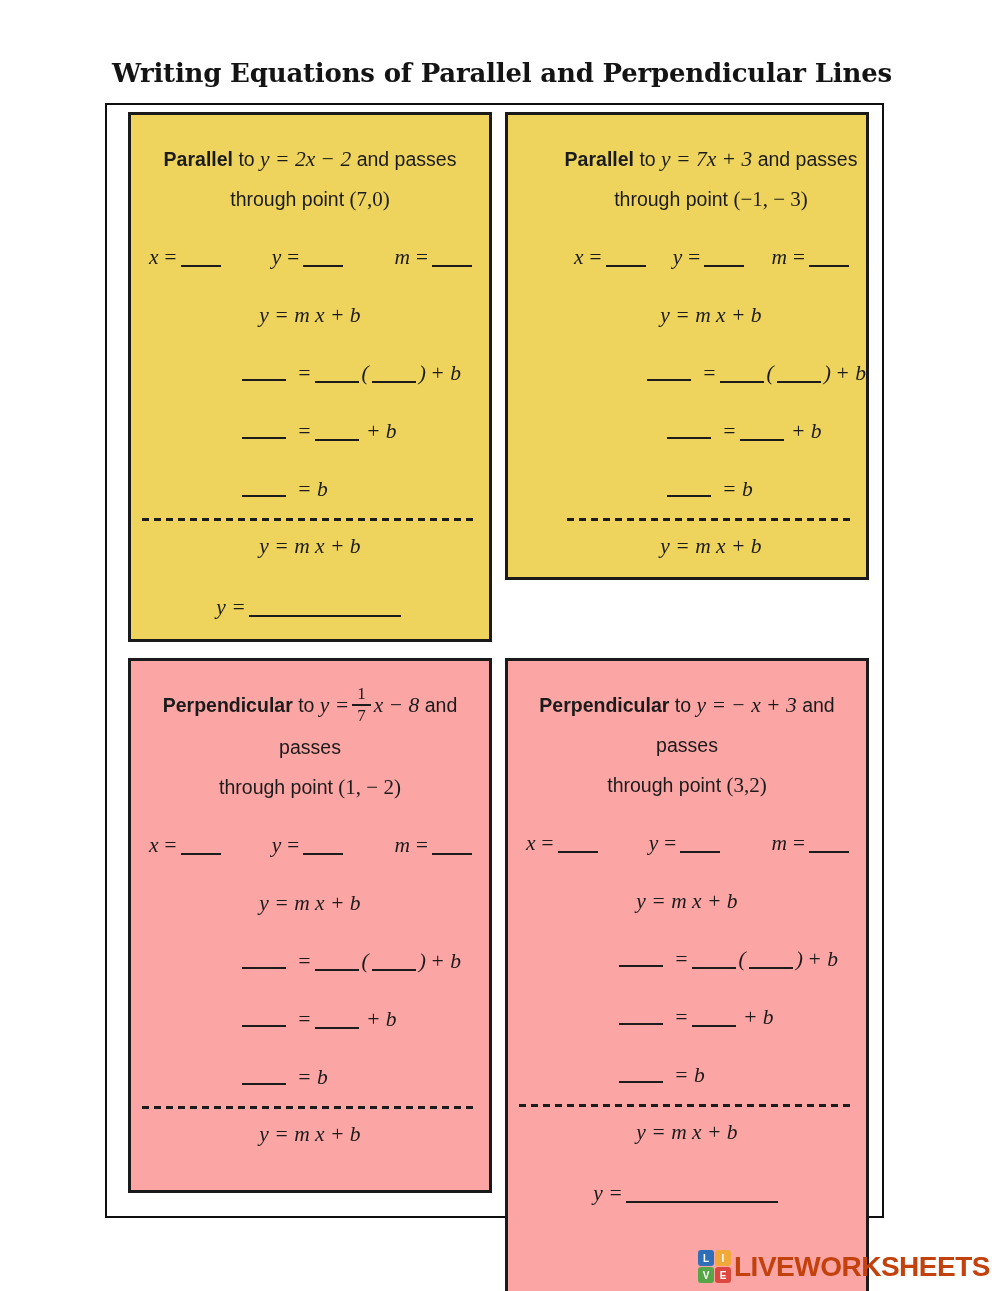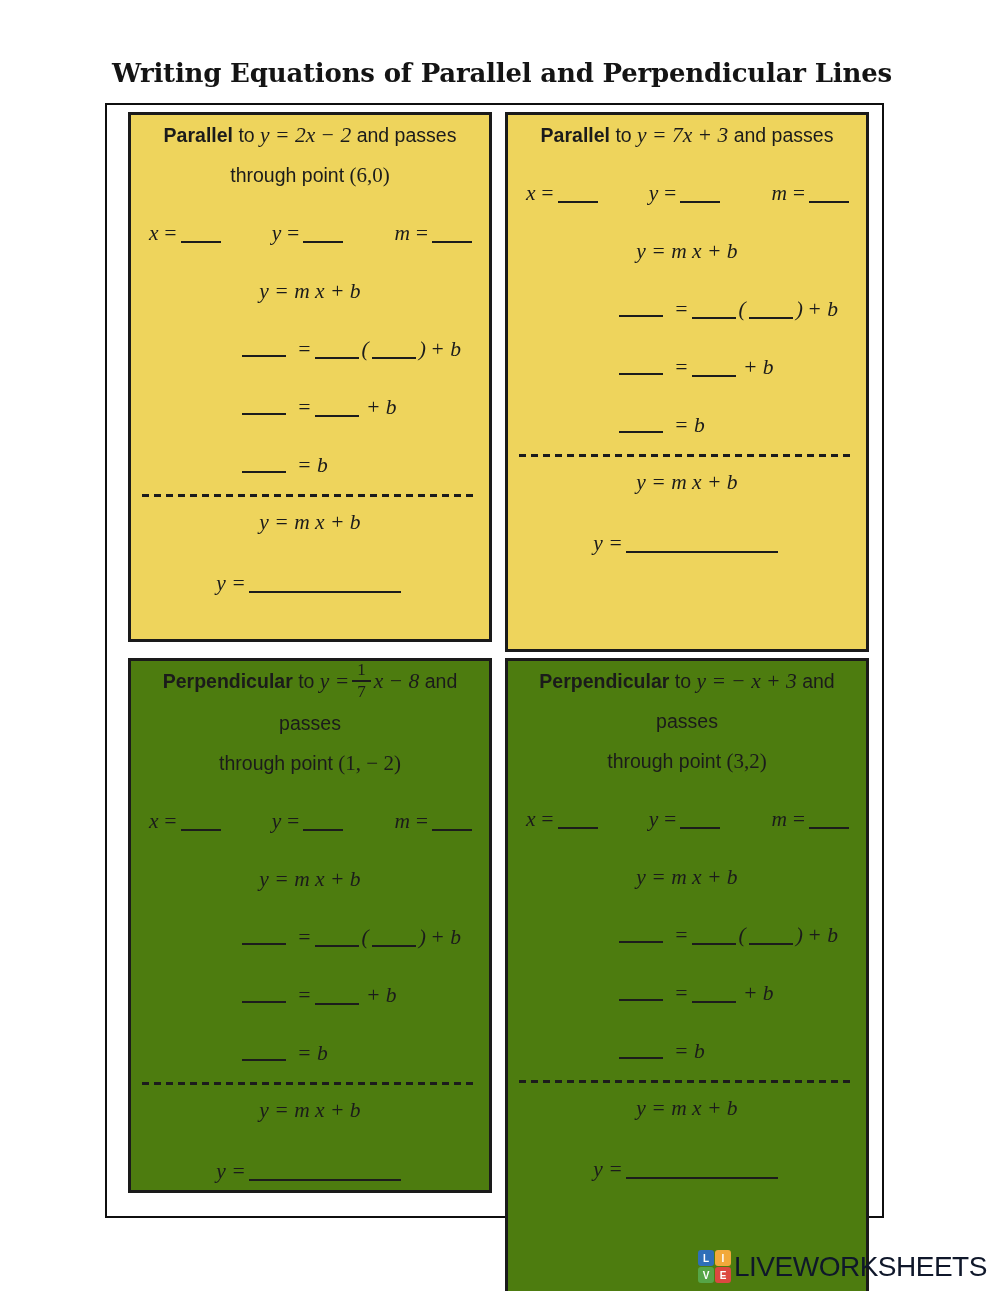--- a/index.html
+++ b/index.html
@@ -21,27 +21,27 @@
     position:absolute; left:105px; top:103px; width:779px; height:1115px;
     border:2px solid #0f0f0f; background:#ffffff;
   }
 
   
   .card {
     position:absolute; width:364px; border:3px solid #1a1a1a;
     display:flex; flex-direction:column; overflow:hidden;
   }
   .card--yellow { background:#eed45c; }
-  .card--blue   { background:#4d7c0f; }
+  .card--blue   { background:#fca5a5; }
   .pos-tl { left:21px;  top:7px;   height:530px; }
-  .pos-tr { left:398px; top:7px;   height:540px; }
+  .pos-tr { left:398px; top:7px;   height:468px;padding-left:48px; }
   .pos-bl { left:21px;  top:553px; height:535px; }
   .pos-br { left:398px; top:553px; height:671px; }
 
-  .card-header { margin-top:0; text-align:center; font-size:19.5px; line-height:40px; }
+  .card-header { margin-top:24px; text-align:center; font-size:19.5px; line-height:40px; }
   .card-header .bold { font-weight:700; }
 
   .math {
     font-family:"Liberation Serif", serif; font-style:italic;
     font-size:21.5px; color:#1b1b1b;
   }
   .math-pt { font-family:"Liberation Serif", serif; font-size:21px; color:#1b1b1b; }
 
   .frac {
     display:inline-block; vertical-align:middle; text-align:center;
@@ -86,41 +86,41 @@
   .tile {
     display:flex; align-items:center; justify-content:center;
     color:#ffffff; font-size:10px; font-weight:700; border-radius:3px;
     font-family:"Liberation Sans", sans-serif;
   }
   .tile-l { background:#2f6fb8; }
   .tile-i { background:#f2a93b; }
   .tile-v { background:#56a546; }
   .tile-e { background:#dc4840; }
   .brand {
-    font-size:28px; font-weight:400; letter-spacing:-0.5px; color:#0f172a;
+    font-size:28px; font-weight:700; letter-spacing:-0.5px; color:#c2410c;
   }
 </style>
 </head>
 <body>
 
 <h1 class="page-title">Writing Equations of Parallel and Perpendicular Lines</h1>
 
 <div class="frame">
 
   <section class="card card--yellow pos-tl">
     <div class="card-header">
       <div>
         <span class="bold">Parallel</span>
         <span>to</span>
         <span class="math">y = 2x − 2</span>
         <span>and passes</span>
       </div>
       <div>
         <span>through point</span>
-        <span class="math-pt">(6,0)</span>
+        <span class="math-pt">(7,0)</span>
       </div>
     </div>
     <div class="row-vars">
       <span><span class="math">x</span> <span class="math">=</span><span class="blank blank-sm"></span></span>
       <span><span class="math">y</span> <span class="math">=</span><span class="blank blank-sm"></span></span>
       <span><span class="math">m</span> <span class="math">=</span><span class="blank blank-sm"></span></span>
     </div>
     <div class="row-eq"><span class="math">y = m x + b</span></div>
     <div class="row-align">
       <span class="lcol"><span class="blank"></span></span>
@@ -139,20 +139,24 @@
     <div class="row-final"><span class="math">y =</span><span class="blank blank-lg"></span></div>
   </section>
 
   <section class="card card--yellow pos-tr">
     <div class="card-header">
       <div>
         <span class="bold">Parallel</span>
         <span>to</span>
         <span class="math">y = 7x + 3</span>
         <span>and passes</span>
+      </div>
+      <div>
+        <span>through point</span>
+        <span class="math-pt">(−1, − 3)</span>
       </div>
     </div>
     <div class="row-vars">
       <span><span class="math">x</span> <span class="math">=</span><span class="blank blank-sm"></span></span>
       <span><span class="math">y</span> <span class="math">=</span><span class="blank blank-sm"></span></span>
       <span><span class="math">m</span> <span class="math">=</span><span class="blank blank-sm"></span></span>
     </div>
     <div class="row-eq"><span class="math">y = m x + b</span></div>
     <div class="row-align">
       <span class="lcol"><span class="blank"></span></span>

